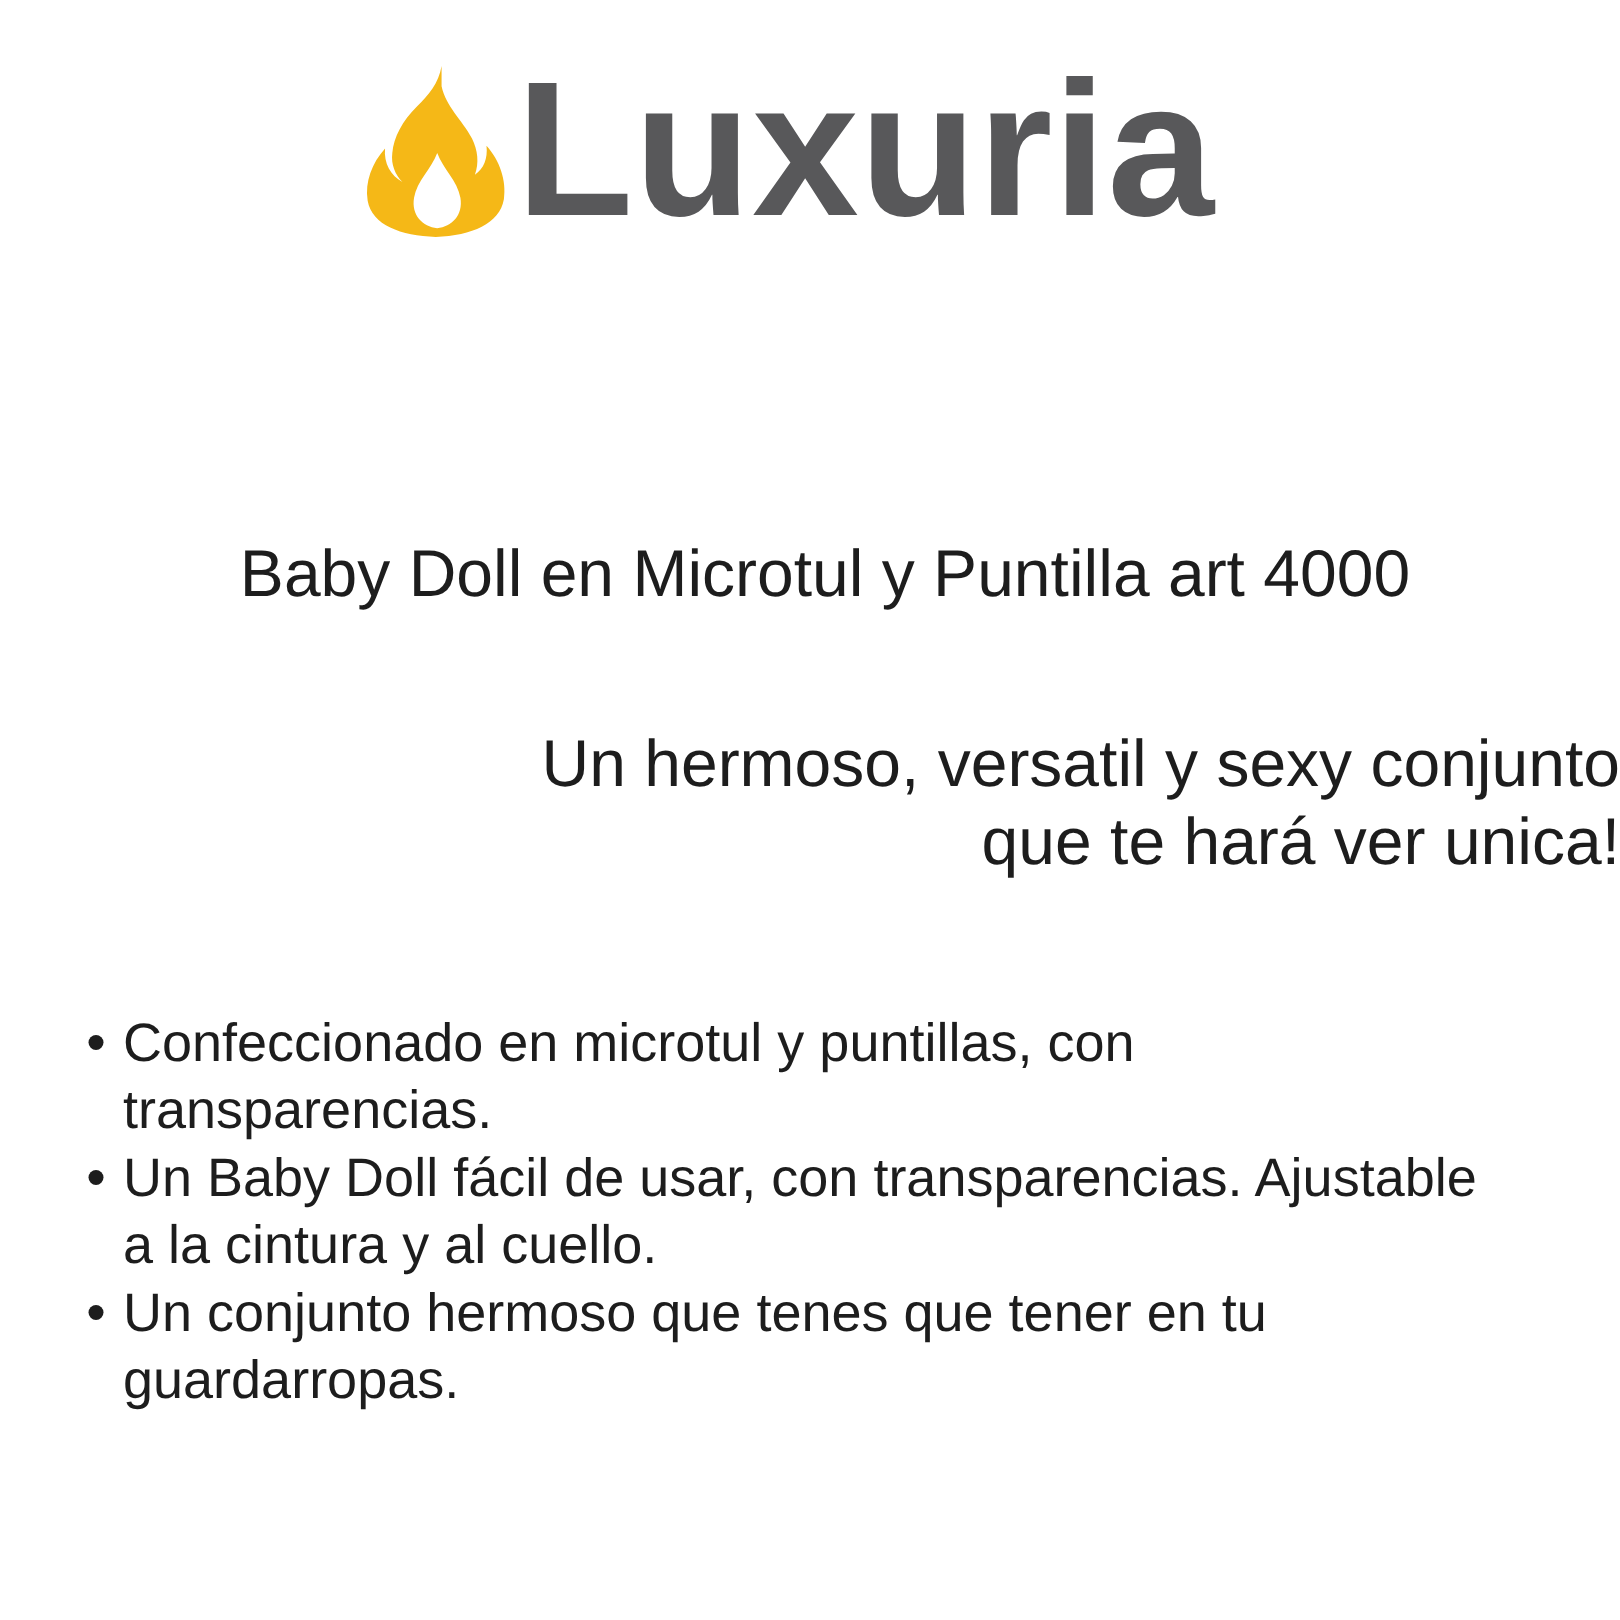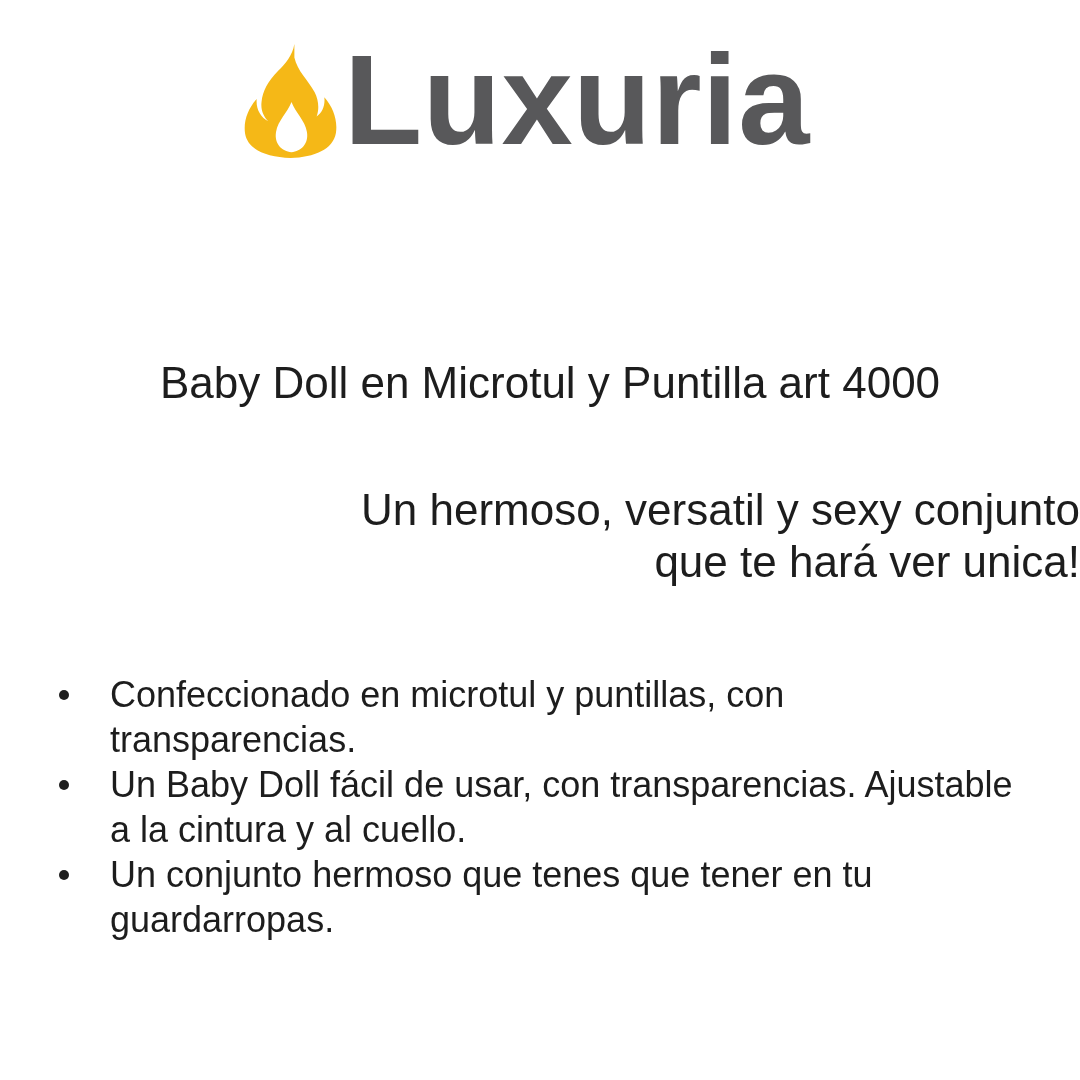--- a/index.html
+++ b/index.html
@@ -73,21 +73,21 @@
     align-items: flex-start;
     margin: 0; padding: 0;
   }
   .dot {
     flex: none;
     width: 10px; height: 10px;
     border-radius: 50%;
     background: #1d1d1d;
     margin: 18px 13px 0 0;
   }
-  .li-text { white-space: pre-line; margin-left: 28px; }
+  .li-text { white-space: pre-line; }
 </style>
 </head>
 <body>
 
 <div class="canvas">
 
   <svg class="flame" viewBox="0 0 105 118" aria-hidden="true">
     <path fill="#F5B817" d="M56 0C54 12 47 20 39 28 29 38 23 49 22 60 21 68 24 75 29 80 21 76 16 67 17 57 8 67 3 80 5 93 8 110 28 117 52 118 77 117 96 109 99 92 101 79 96 65 87 55 88 64 85 71 79 75 82 67 81 58 77 50 70 37 59 28 56 14 56 9 56 4 56 0Z"></path>
     <path fill="#ffffff" d="M53 60C49 71 39 79 37 91 35 103 43 111 53 112 63 111 71 103 69 91 67 79 57 71 53 60Z"></path>
   </svg>

